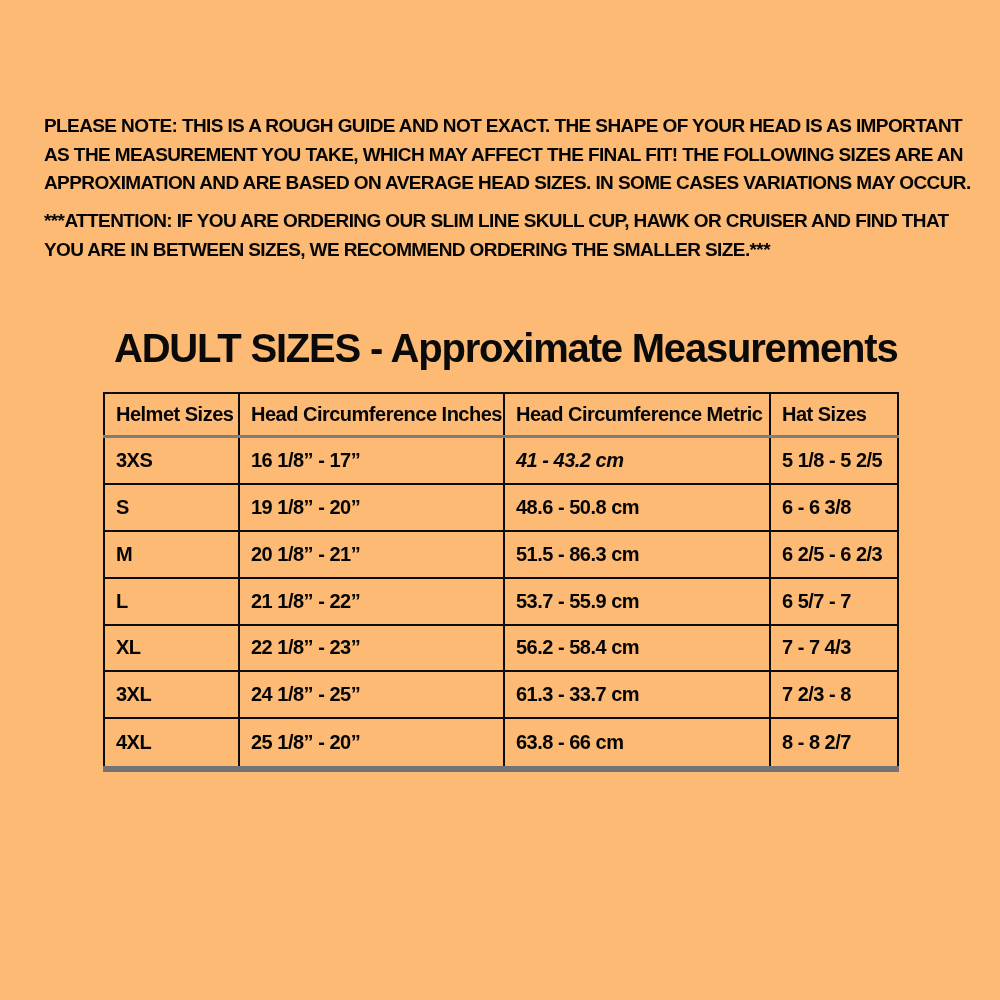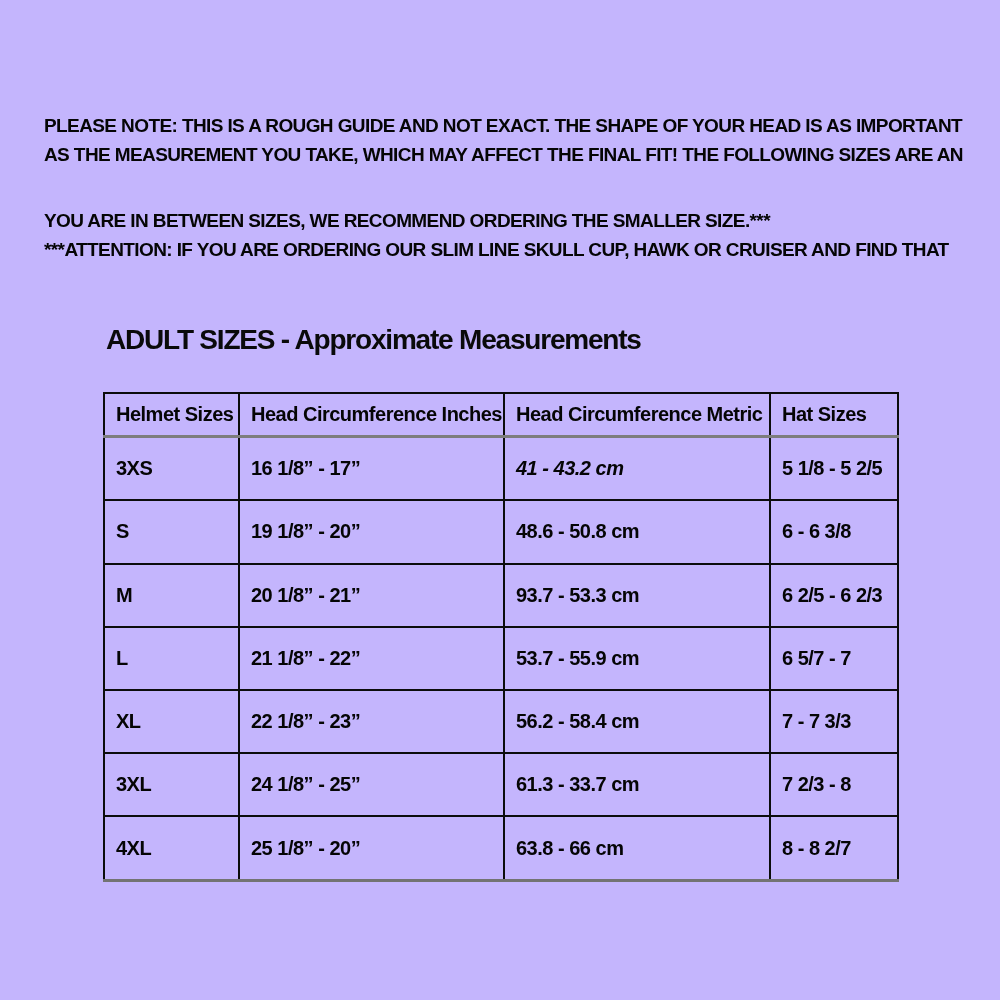--- a/index.html
+++ b/index.html
@@ -4,94 +4,95 @@
 <style>
   html, body {
     margin: 0;
     padding: 0;
     background: #ffffff;
   }
   .page {
     position: relative;
     width: 1000px;
     height: 1000px;
-    background: #c4b5fd;
+    background: #fdba74;
     color: #000000;
     font-family: "Liberation Sans", sans-serif;
     overflow: hidden;
   }
   .para {
     position: absolute;
     left: 44px;
     font-weight: 700;
     font-size: 19px;
     line-height: 28.5px;
     letter-spacing: -0.6px;
     white-space: nowrap;
     color: #050505;
   }
   .para-note { top: 112px; }
   .para-attention { top: 207px; }
   .title {
     position: absolute;
     left: 106px;
     top: 316px;
-    margin: 0;
-    font-size: 28px;
+    margin: 8px;
+    font-size: 40px;
     line-height: 48px;
     font-weight: 700;
     letter-spacing: -1.2px;
     white-space: nowrap;
     color: #0a0a0a;
     text-align: center;
   }
   table.size-chart {
     position: absolute;
     left: 103px;
     top: 392px;
     width: 794px;
-    height: 490px;
+    height: 380px;
     border-collapse: collapse;
     table-layout: fixed;
   }
   table.size-chart th,
   table.size-chart td {
     border: 2px solid #0c0c0c;
     padding: 0 4px 0 11px;
     text-align: left;
     vertical-align: middle;
     font-weight: 700;
     font-size: 20px;
     letter-spacing: -0.5px;
     white-space: nowrap;
     overflow: hidden;
     color: #050505;
   }
   table.size-chart thead tr { height: 43px; }
   table.size-chart thead th { border-bottom: 3px solid #7d7d7d; }
-  table.size-chart tbody tr:last-child td { border-bottom: 3px solid #737373; margin-top: 38px; }
+  table.size-chart tbody tr:last-child td { border-bottom: 6px solid #737373; margin-top: 38px; }
   td.cell-emph {
     font-size: 24px;
     letter-spacing: -0.6px;
     font-style: italic;
   }
 </style>
 </head>
 <body>
 
 <div class="page">
 
   <div class="para para-note">
       <div>PLEASE NOTE: THIS IS A ROUGH GUIDE AND NOT EXACT. THE SHAPE OF YOUR HEAD IS AS IMPORTANT</div>
       <div>AS THE MEASUREMENT YOU TAKE, WHICH MAY AFFECT THE FINAL FIT! THE FOLLOWING SIZES ARE AN</div>
+      <div>APPROXIMATION AND ARE BASED ON AVERAGE HEAD SIZES. IN SOME CASES VARIATIONS MAY OCCUR.</div>
     </div>
 
   <div class="para para-attention">
+      <div>***ATTENTION: IF YOU ARE ORDERING OUR SLIM LINE SKULL CUP, HAWK OR CRUISER AND FIND THAT</div>
       <div>YOU ARE IN BETWEEN SIZES, WE RECOMMEND ORDERING THE SMALLER SIZE.***</div>
-      <div>***ATTENTION: IF YOU ARE ORDERING OUR SLIM LINE SKULL CUP, HAWK OR CRUISER AND FIND THAT</div>
     </div>
 
   <h1 class="title">ADULT SIZES - Approximate Measurements</h1>
 
   <table class="size-chart">
     <colgroup>
         <col style="width: 135px;">
         <col style="width: 265px;">
         <col style="width: 266px;">
         <col style="width: 128px;">
@@ -113,34 +114,34 @@
         </tr>
         <tr>
           <td>S</td>
           <td>19 1/8” - 20”</td>
           <td>48.6 - 50.8 cm</td>
           <td>6 - 6 3/8</td>
         </tr>
         <tr>
           <td>M</td>
           <td>20 1/8” - 21”</td>
-          <td>93.7 - 53.3 cm</td>
+          <td>51.5 - 86.3 cm</td>
           <td>6 2/5 - 6 2/3</td>
         </tr>
         <tr>
           <td>L</td>
           <td>21 1/8” - 22”</td>
           <td>53.7 - 55.9 cm</td>
           <td>6 5/7 - 7</td>
         </tr>
         <tr>
           <td>XL</td>
           <td>22 1/8” - 23”</td>
           <td>56.2 - 58.4 cm</td>
-          <td>7 - 7 3/3</td>
+          <td>7 - 7 4/3</td>
         </tr>
         <tr>
           <td>3XL</td>
           <td>24 1/8” - 25”</td>
           <td>61.3 - 33.7 cm</td>
           <td>7 2/3 - 8</td>
         </tr>
         <tr>
           <td>4XL</td>
           <td>25 1/8” - 20”</td>

